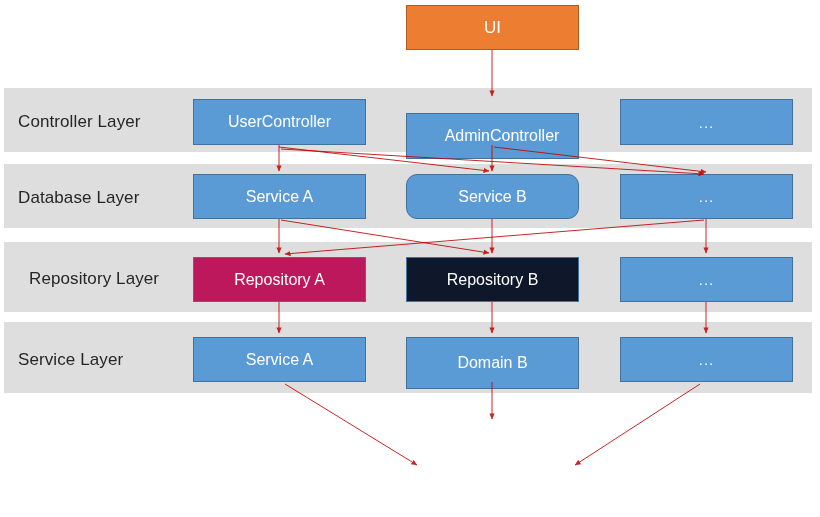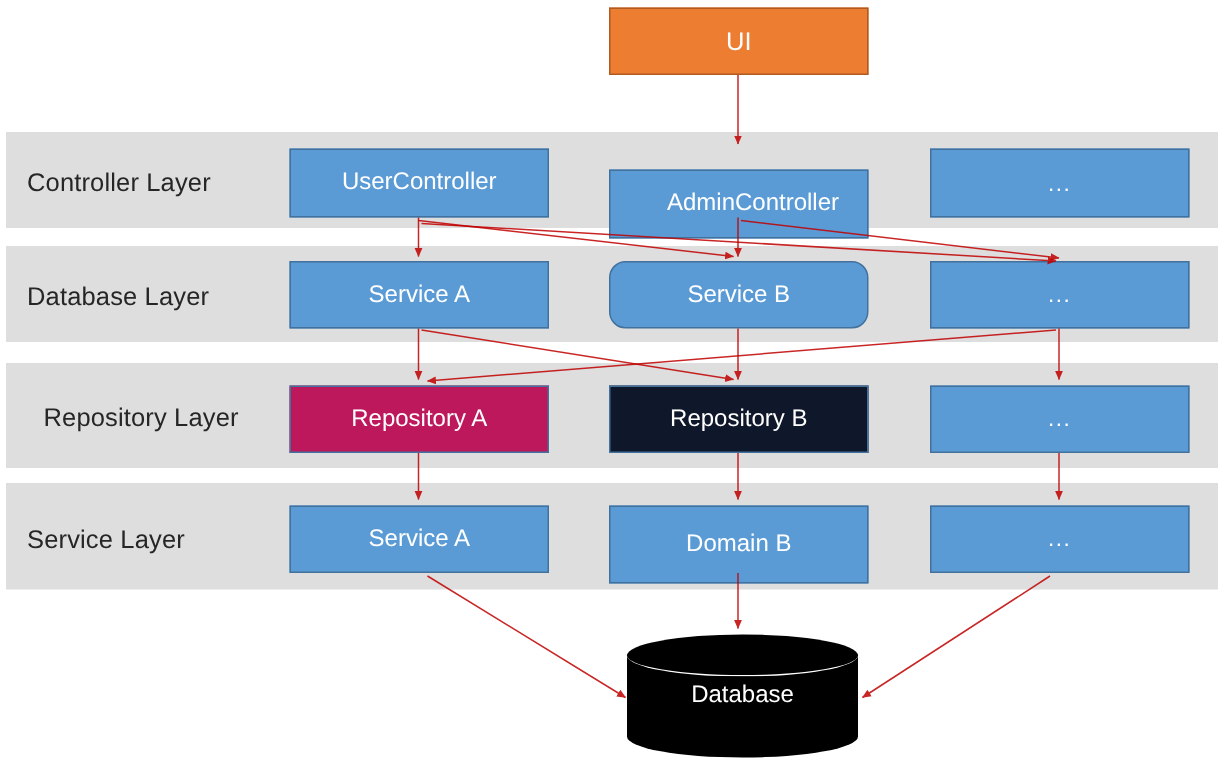--- a/index.html
+++ b/index.html
@@ -135,26 +135,20 @@
         <span>Domain B</span>
       </div>
       <div class="node node-blue" style="left: 620px; top: 337px; width: 173px; height: 45px; background: rgb(91, 155, 213); border-color: rgb(65, 113, 156); color: rgb(255, 255, 255);">
         <span class="dots">...</span>
       </div>
       <div class="node node-orange" style="left: 406px; top: 5px; width: 173px; height: 45px; background: rgb(237, 125, 49); border-color: rgb(174, 90, 33);">
         <span>UI</span>
       </div>
     </div>
 
-  <div id="database" style="left: 418px; top: 423px; width: 154px; height: 82px;">
-    <div class="cyl-bottom"></div>
-    <div class="cyl-body"></div>
-    <div class="cyl-top"></div>
-    <div class="cyl-label">Database</div>
-  </div>
 
   <svg id="arrows" viewBox="0 0 820 517" xmlns="http://www.w3.org/2000/svg">
     <defs>
       <marker id="ahead" markerWidth="7" markerHeight="7" refX="5.6" refY="3" orient="auto" markerUnits="strokeWidth">
         <path d="M0,0.4 L6,3 L0,5.6 z" fill="#c00000"></path>
       </marker>
     </defs>
     <g id="arrow-group">
         <line x1="492" y1="50" x2="492" y2="96" stroke="#c00000" stroke-width="1" opacity="0.85" marker-end="url(#ahead)"></line>
         <line x1="279" y1="145" x2="279" y2="171" stroke="#c00000" stroke-width="1" opacity="0.85" marker-end="url(#ahead)"></line>

